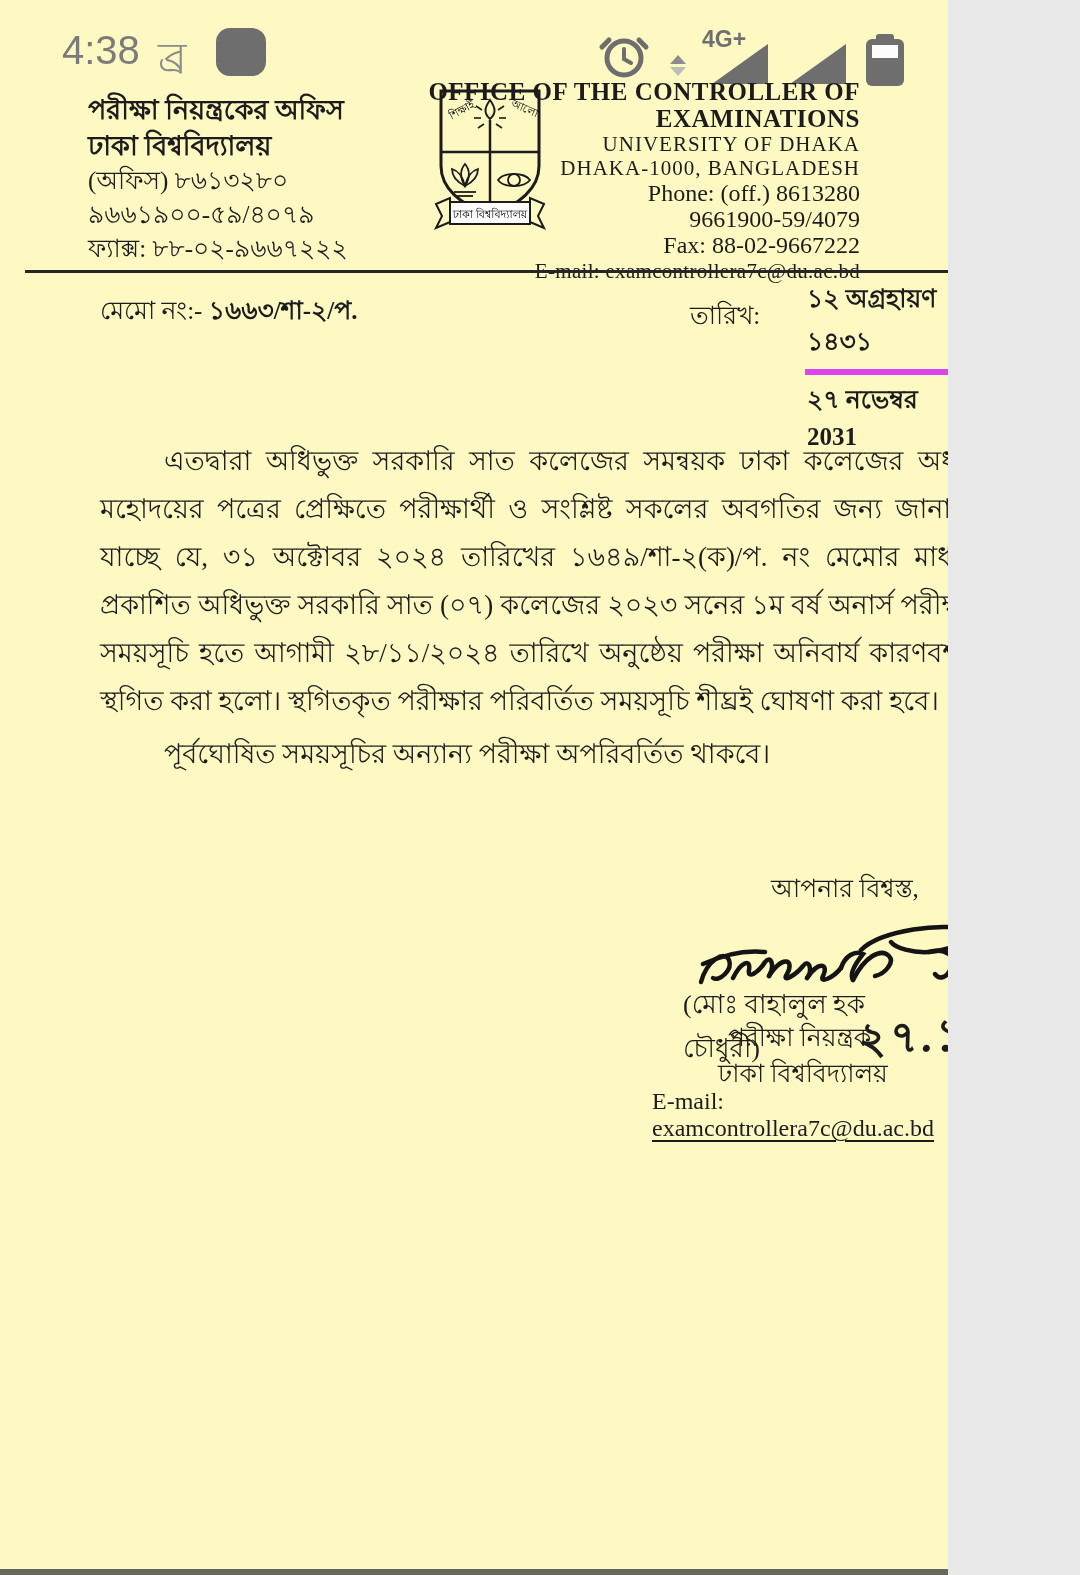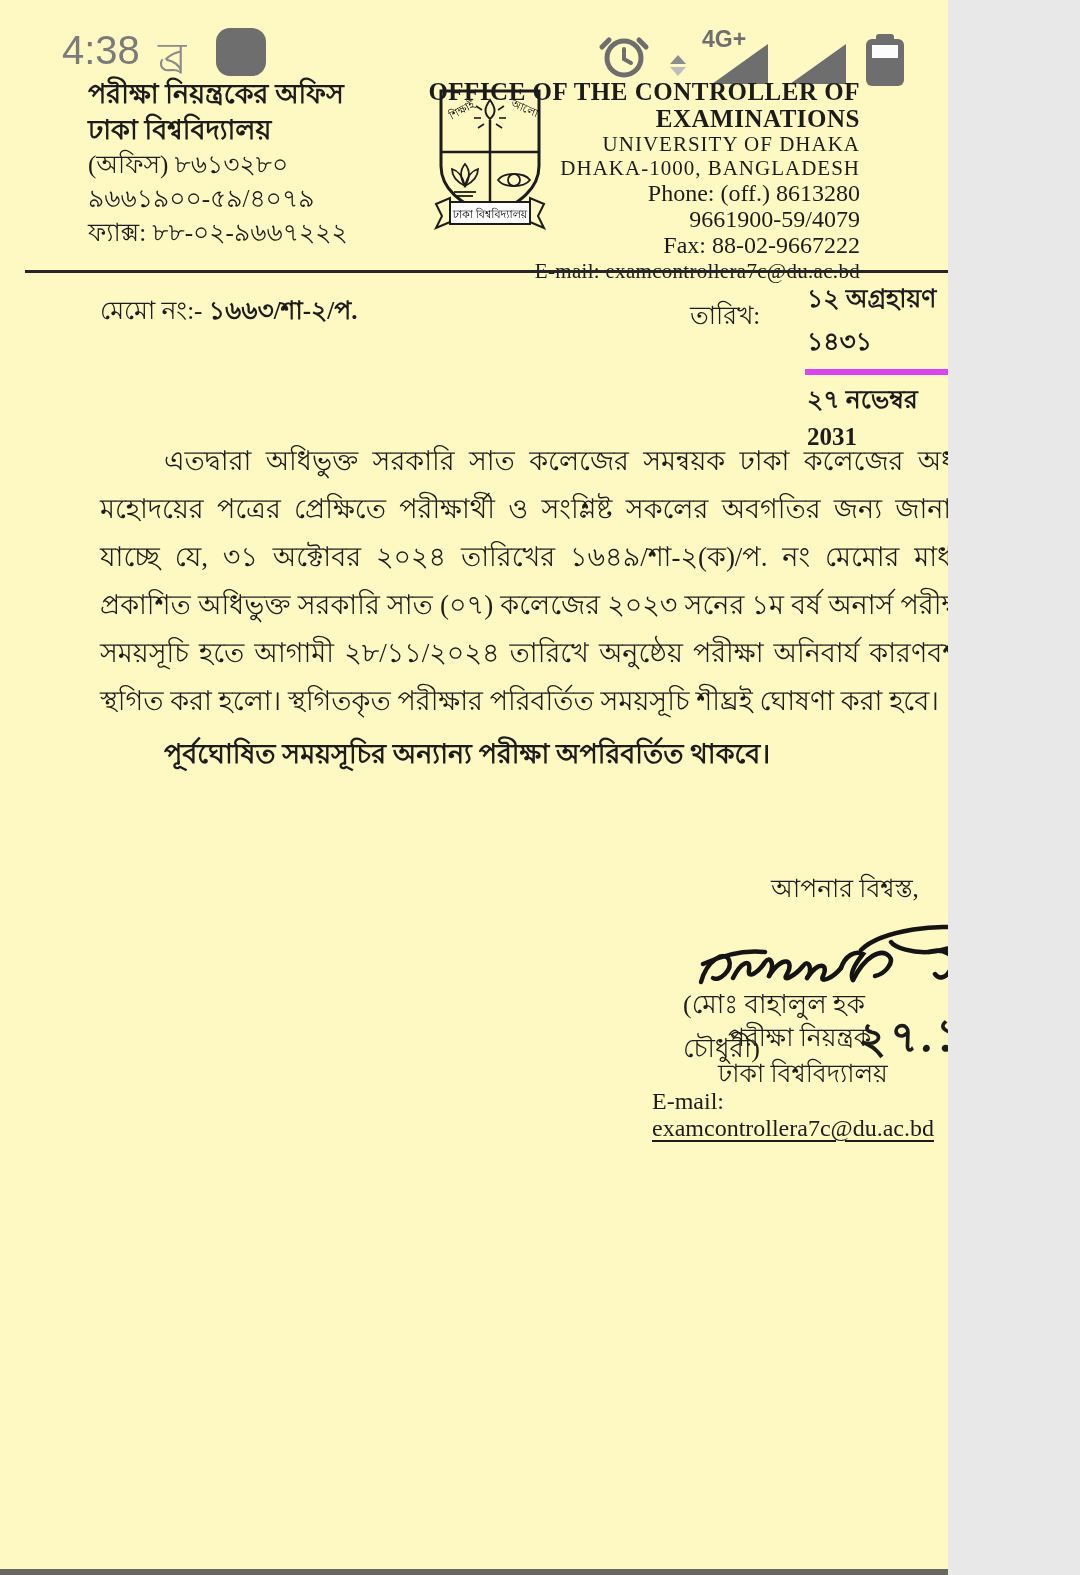--- a/index.html
+++ b/index.html
@@ -25,41 +25,41 @@
   .signal-group { position:relative; width:62px; height:56px; }
   .signal-label { position:absolute; left:-4px; top:-4px; font-size:23px; font-weight:700; color:#6f6f6f; letter-spacing:0; }
   .signal-tri { position:absolute; right:0; bottom:2px; width:0; height:0;
     border-left:56px solid transparent; border-bottom:40px solid #6e6e6e; }
   .signal-group.plain { width:58px; }
   .battery { position:relative; width:38px; height:52px; margin-bottom:0; }
   .battery .nub { position:absolute; top:0; left:10px; width:18px; height:7px; background:#6e6e6e; border-radius:3px 3px 0 0; }
   .battery .shell { position:absolute; top:5px; left:0; width:38px; height:47px; background:#6e6e6e; border-radius:6px; }
   .battery .gap { position:absolute; top:11px; left:6px; width:26px; height:13px; background:#fcfcfc; }
   
-  .lh-left { position:absolute; left:88px; top:76px; font-size:25px; line-height:34px; }
+  .lh-left { position:absolute; left:88px; top:92px; font-size:25px; line-height:34px; }
   .lh-left .b { font-weight:700; font-size:27px; line-height:36px; }
   .lh-logo { position:absolute; left:424px; top:86px; width:132px; height:152px; }
   .lh-right { position:absolute; right:88px; top:78px; text-align:right; }
   .lh-right .t { font-weight:700; font-size:25px; line-height:27px; letter-spacing:.5px; }
   .lh-right .s { font-size:21px; line-height:23px; letter-spacing:1px; margin-top:1px; }
   .lh-right .p { font-size:24px; line-height:25px; margin-top:1px; }
   .lh-right .e { font-size:21px; line-height:23px; margin-top:2px; letter-spacing:.3px; }
   .rule { position:absolute; left:25px; top:270px; width:1012px; height:3px; background:#262626; }
   
   .memo-left { position:absolute; left:100px; top:291px; font-size:25px; }
   .memo-left b { font-weight:700; }
   .date-label { position:absolute; left:690px; top:296px; font-size:25px; }
   .date-stack { position:absolute; left:805px; top:279px; text-align:left; font-weight:700; font-size:25px; }
   .date-stack .top { display:inline-block; border-bottom:6px solid #d946ef; padding:0 6px 4px 2px; }
   .date-stack .bot { display:block; padding:5px 2px 0 2px; }
   
   .body-text { position:absolute; left:100px; top:437px; width:886px;
     font-size:27px; line-height:48px; text-align:justify; }
   .body-text p.p1 { text-indent:64px; }
-  .body-text p.p2 { text-indent:64px; margin-top:5px;font-weight:bold; }
+  .body-text p.p2 { text-indent:64px; margin-top:5px; }
   .body-text b { font-weight:400; }
   
   .closing { position:absolute; left:771px; top:869px; font-size:25px; }
   .sig-svg { position:absolute; left:695px; top:920px; width:310px; height:90px; }
   .sig-name { position:absolute; left:683px; top:984px; font-size:26px; }
   .sig-desig { position:absolute; left:728px; top:1018px; font-size:25px; }
   .sig-handdate { position:absolute; left:858px; top:1002px; font-size:44px; font-weight:700;
     transform:rotate(-2deg) skewX(-4deg); letter-spacing:3px; }
   .sig-org { position:absolute; left:718px; top:1054px; font-size:25px; }
   .sig-email-line { position:absolute; left:652px; top:1088px; font-size:24px; }

